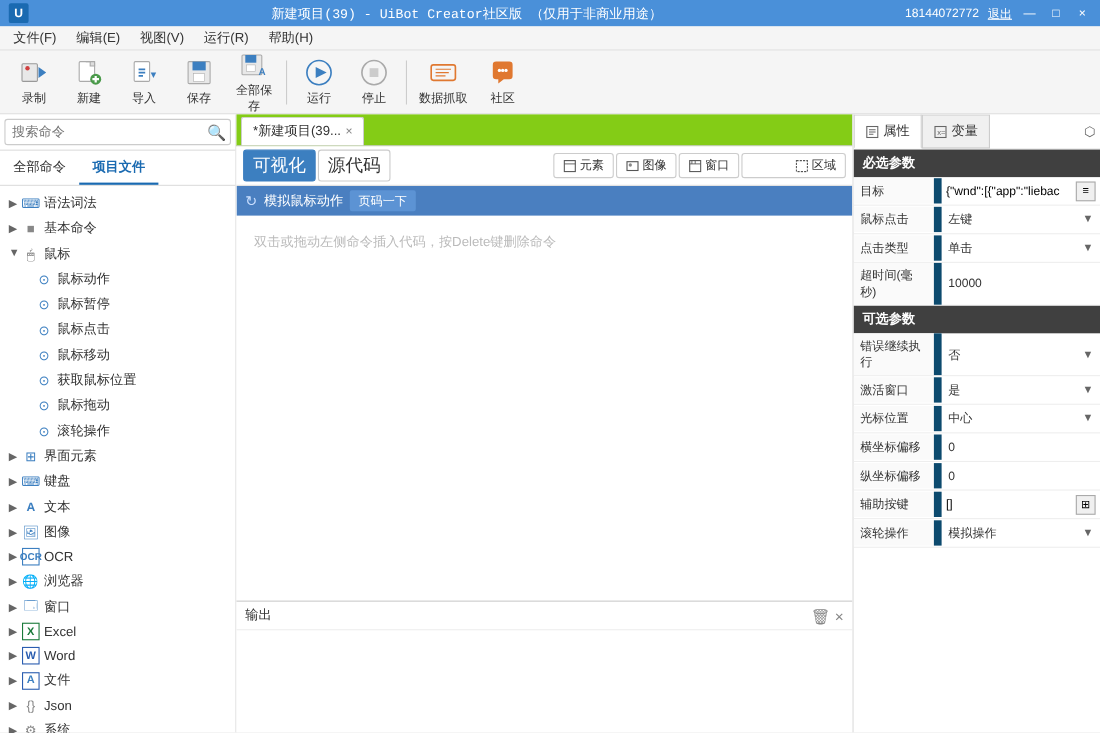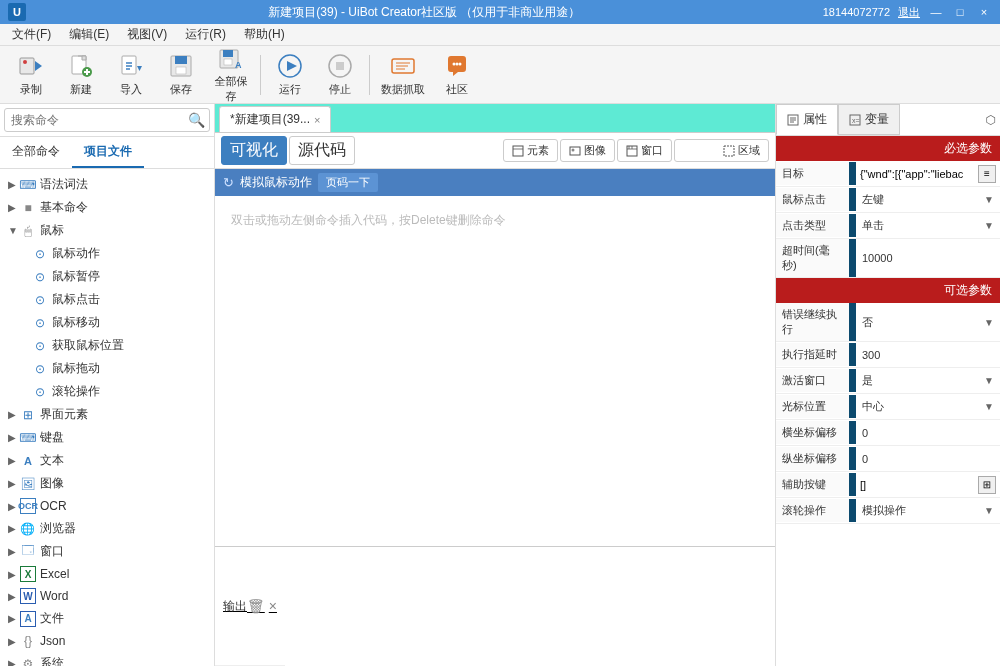--- a/index.html
+++ b/index.html
@@ -1,21 +1,21 @@
 <!DOCTYPE html>
 <html><head>
   <meta charset="utf-8">
   <style>
     * { margin: 0; padding: 0; box-sizing: border-box; }
     body { width: 1000px; height: 666px; font-family: 'Microsoft YaHei', SimHei, sans-serif; font-size: 12px; background: #f0f0f0; overflow: hidden; }
 
     
     #titlebar { height: 24px; background: #4a90d9; display: flex; align-items: center; justify-content: space-between; padding: 0 8px; color: white; font-size: 12px; }
     #titlebar .title-left { display: flex; align-items: center; gap: 6px; }
-    #titlebar .title-center { flex: 1; text-align: center; font-size: 12px; }
+    #titlebar .title-center { flex: 1; text-align: center; font-size: 12px; font-family: Liberation Mono, monospace; }
     #titlebar .title-right { display: flex; align-items: center; gap: 8px; }
     #titlebar .win-btn { width: 16px; height: 16px; display: flex; align-items: center; justify-content: center; cursor: pointer; font-size: 11px; color: white; }
 
     
     #menubar { height: 22px; background: #f5f5f5; border-bottom: 1px solid #ddd; display: flex; align-items: center; padding: 0 4px; gap: 2px; }
     .menu-item { padding: 2px 8px; cursor: pointer; font-size: 12px; color: #333; }
 
     
     #toolbar { height: 58px; background: #f5f5f5; border-bottom: 1px solid #ddd; display: flex; align-items: center; padding: 4px 8px; gap: 4px; }
     .tool-btn { display: flex; flex-direction: column; align-items: center; justify-content: center; width: 46px; height: 50px; cursor: pointer; padding: 2px; border: none; background: transparent; color: #333; font-size: 11px; gap: 2px; }
@@ -36,50 +36,50 @@
     #search-box .search-btn { position: absolute; right: 4px; top: 50%; transform: translateY(-50%); background: none; border: none; cursor: pointer; color: #888; }
 
     #tree { flex: 1; overflow-y: auto; padding: 4px 0; }
     .tree-item { display: flex; align-items: center; padding: 3px 8px; cursor: pointer; color: #333; font-size: 12px; }
     .tree-item .arrow { width: 12px; font-size: 10px; color: #666; }
     .tree-item .item-icon { width: 16px; height: 16px; margin-right: 4px; display: flex; align-items: center; justify-content: center; }
     .tree-group { padding-left: 12px; }
 
     
     #center-panel { flex: 1; display: flex; flex-direction: column; background: #f5f5f5; }
-    #editor-tabs { display: flex; align-items: flex-end; background: #5eead4; border-bottom: 1px solid #ccc; padding: 0 4px; }
+    #editor-tabs { display: flex; align-items: flex-end; background: #84cc16; border-bottom: 1px solid #ccc; padding: 0 4px; }
     .editor-tab { display: flex; align-items: center; padding: 4px 10px; background: #ddd; border: 1px solid #ccc; border-bottom: none; border-radius: 3px 3px 0 0; cursor: pointer; font-size: 12px; color: #333; gap: 4px; margin-right: 2px; margin-top: 2px; }
     .editor-tab.active { background: white; }
     .editor-tab .close-x { font-size: 11px; color: #888; cursor: pointer; }
 
     #view-toolbar { display: flex; align-items: center; gap: 2px; background: white; border-bottom: 1px solid #ddd; padding: 3px 6px; }
     .view-btn { padding: 3px 8px; border: 1px solid #ccc; border-radius: 3px; cursor: pointer; font-size: 16px; background: white; color: #333; display: flex; align-items: center; gap: 3px; }
     .view-btn.active { background: #3c7fc0; color: white; border-color: #3c7fc0; }
 
     #code-area { flex: 1; background: white; overflow: hidden; display: flex; flex-direction: column; }
     #code-header { display: flex; align-items: center; background: #4a7fc0; color: white; padding: 4px 8px; gap: 6px; font-size: 12px; }
     #code-header .step-badge { background: #5c93d4; padding: 2px 8px; border-radius: 2px; font-size: 11px; }
     #code-content { flex: 1; padding: 8px; color: #aaa; font-size: 12px; }
     #hint-text { color: #bbb; font-size: 12px; padding: 8px; }
 
     
-    #output-panel { height: 120px; background: white; border-top: 1px solid #ccc; display: flex; flex-direction: row; text-decoration: underline; }
+    #output-panel { height: 120px; background: white; border-top: 1px solid #ccc; display: flex; flex-direction: column; }
     #output-header { display: flex; align-items: center; justify-content: space-between; padding: 4px 8px; border-bottom: 1px solid #eee; }
     #output-header .output-title { font-size: 12px; color: #333; }
     #output-header .output-actions { display: flex; gap: 4px; }
     #output-body { flex: 1; padding: 4px 8px; }
 
     
     #right-panel { width: 225px; background: white; border-left: 1px solid #ddd; display: flex; flex-direction: column; overflow-y: auto; }
     #right-tabs { display: flex; border-bottom: 1px solid #ddd; align-items: center; }
     .right-tab { padding: 6px 10px; cursor: pointer; font-size: 12px; color: #333; border: 1px solid #ccc; background: #f0f0f0; display: flex; align-items: center; gap: 4px; }
     .right-tab.active { background: white; border-bottom: 1px solid white; color: #333; }
     .right-tab-expand { margin-left: auto; padding: 4px; cursor: pointer; color: #666; }
 
-    .section-header { background: #b91c1c; color: white; padding: 4px 8px; font-size: 12px; font-weight: normal; text-align: right; }
+    .section-header { background: #404040; color: white; padding: 4px 8px; font-size: 12px; font-weight: bold; }
     .param-row { display: flex; align-items: center; border-bottom: 1px solid #eee; min-height: 26px; }
     .param-label { width: 80px; padding: 4px 6px; font-size: 11px; color: #333; flex-shrink: 0; border-right: 7px solid #0c4a6e; background: #fafafa; }
     .param-value { flex: 1; padding: 3px 6px; font-size: 11px; color: #333; display: flex; align-items: center; justify-content: space-between; }
     .dropdown-arrow { color: #666; font-size: 10px; }
     .param-value-with-btn { display: flex; align-items: center; gap: 2px; flex: 1; padding: 2px 4px; }
     .param-btn-icon { width: 18px; height: 18px; border: 1px solid #aaa; background: #f0f0f0; cursor: pointer; display: flex; align-items: center; justify-content: center; font-size: 10px; }
 
     
     ::-webkit-scrollbar { width: 6px; height: 6px; }
     ::-webkit-scrollbar-track { background: #f0f0f0; }
@@ -484,26 +484,20 @@
     <div class="section-header">可选参数</div>
 
     <div class="param-row">
       <div class="param-label">错误继续执行</div>
       <div class="param-value">
         <span>否</span>
         <span class="dropdown-arrow">▼</span>
       </div>
     </div>
 
-    <div class="param-row">
-      <div class="param-label">执行指延时</div>
-      <div class="param-value">
-        <span>300</span>
-      </div>
-    </div>
 
 
     <div class="param-row">
       <div class="param-label">激活窗口</div>
       <div class="param-value">
         <span>是</span>
         <span class="dropdown-arrow">▼</span>
       </div>
     </div>
 

